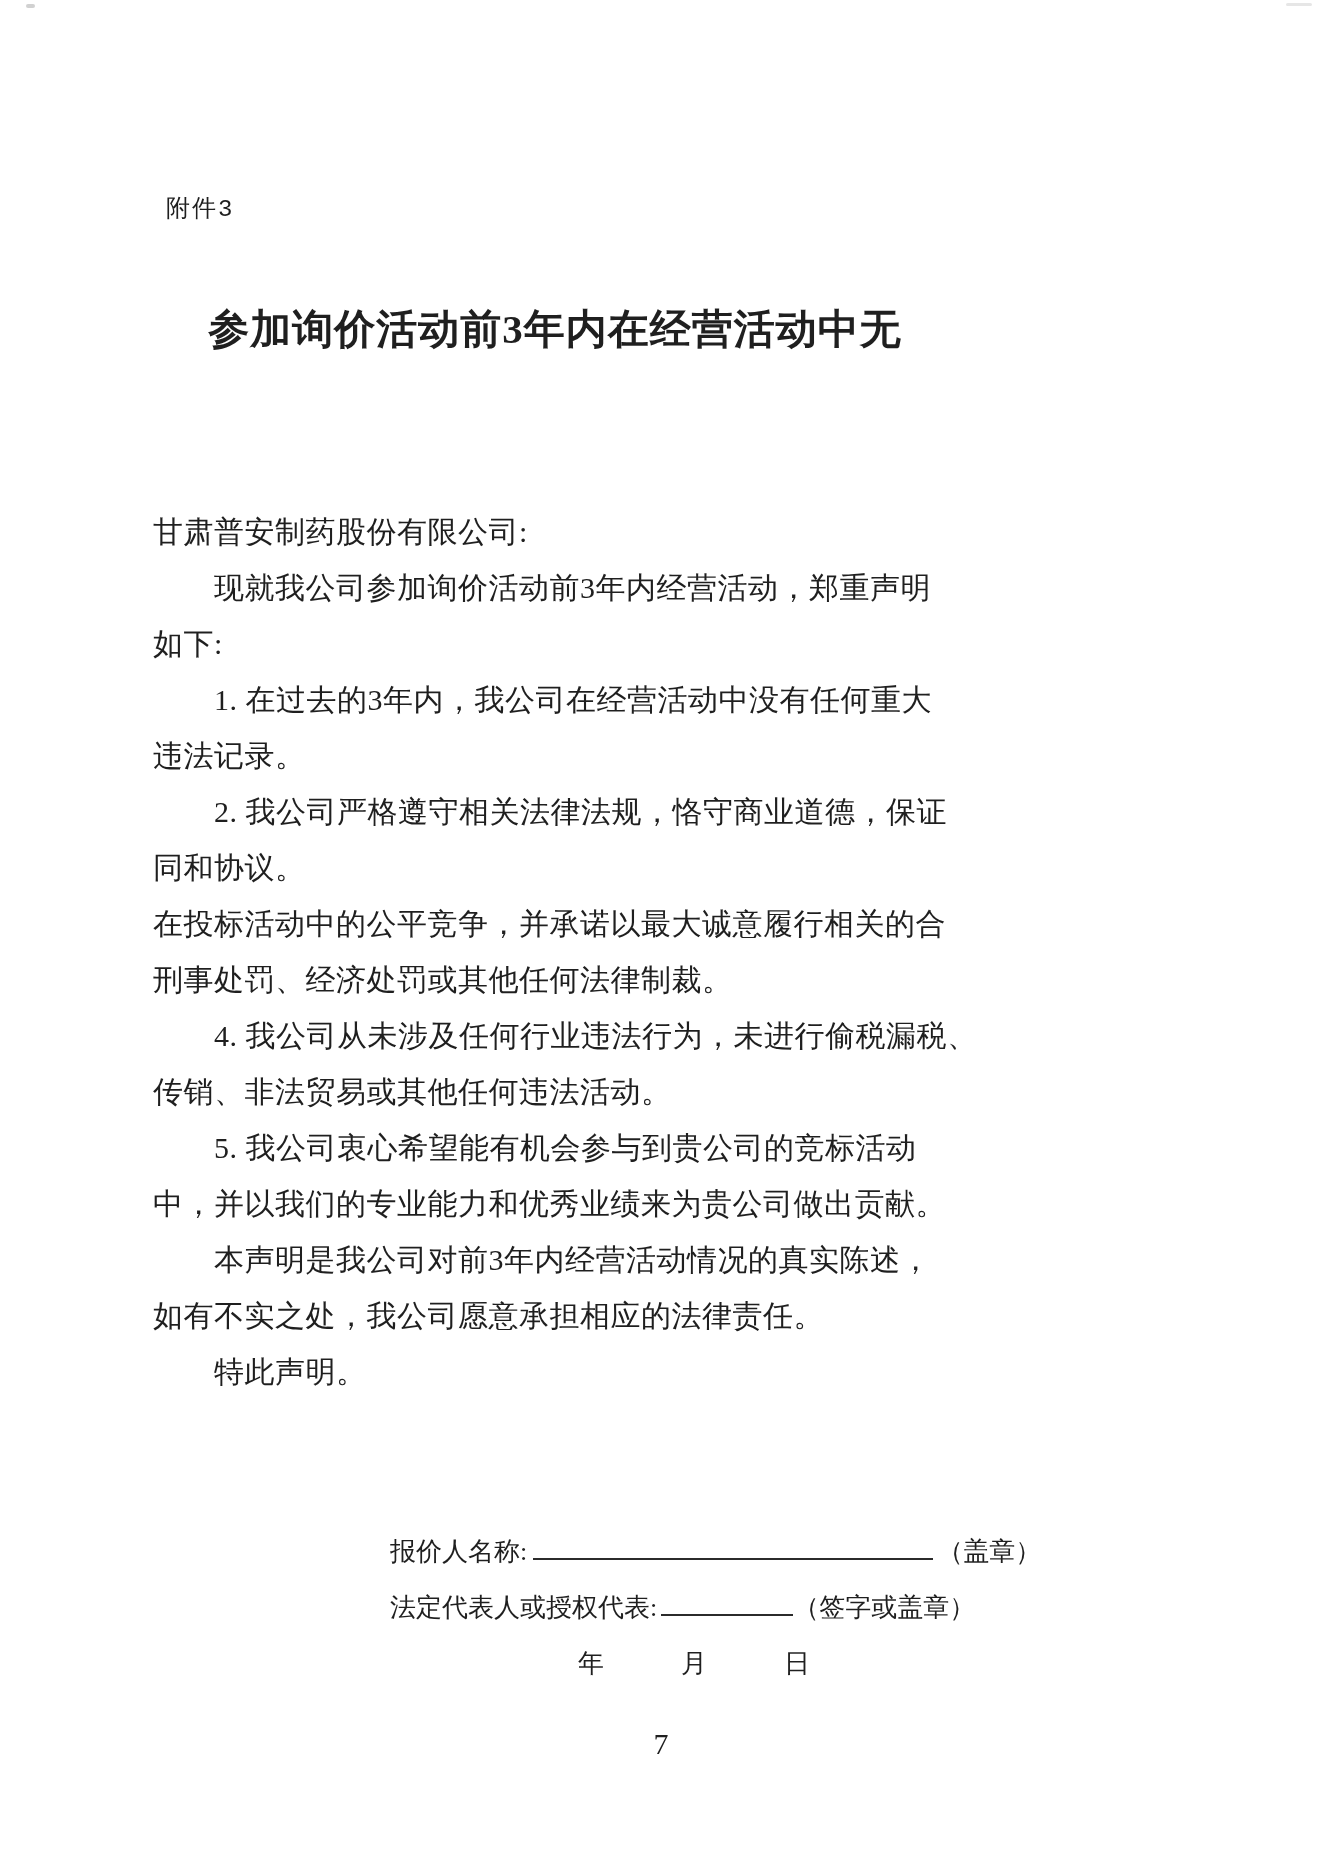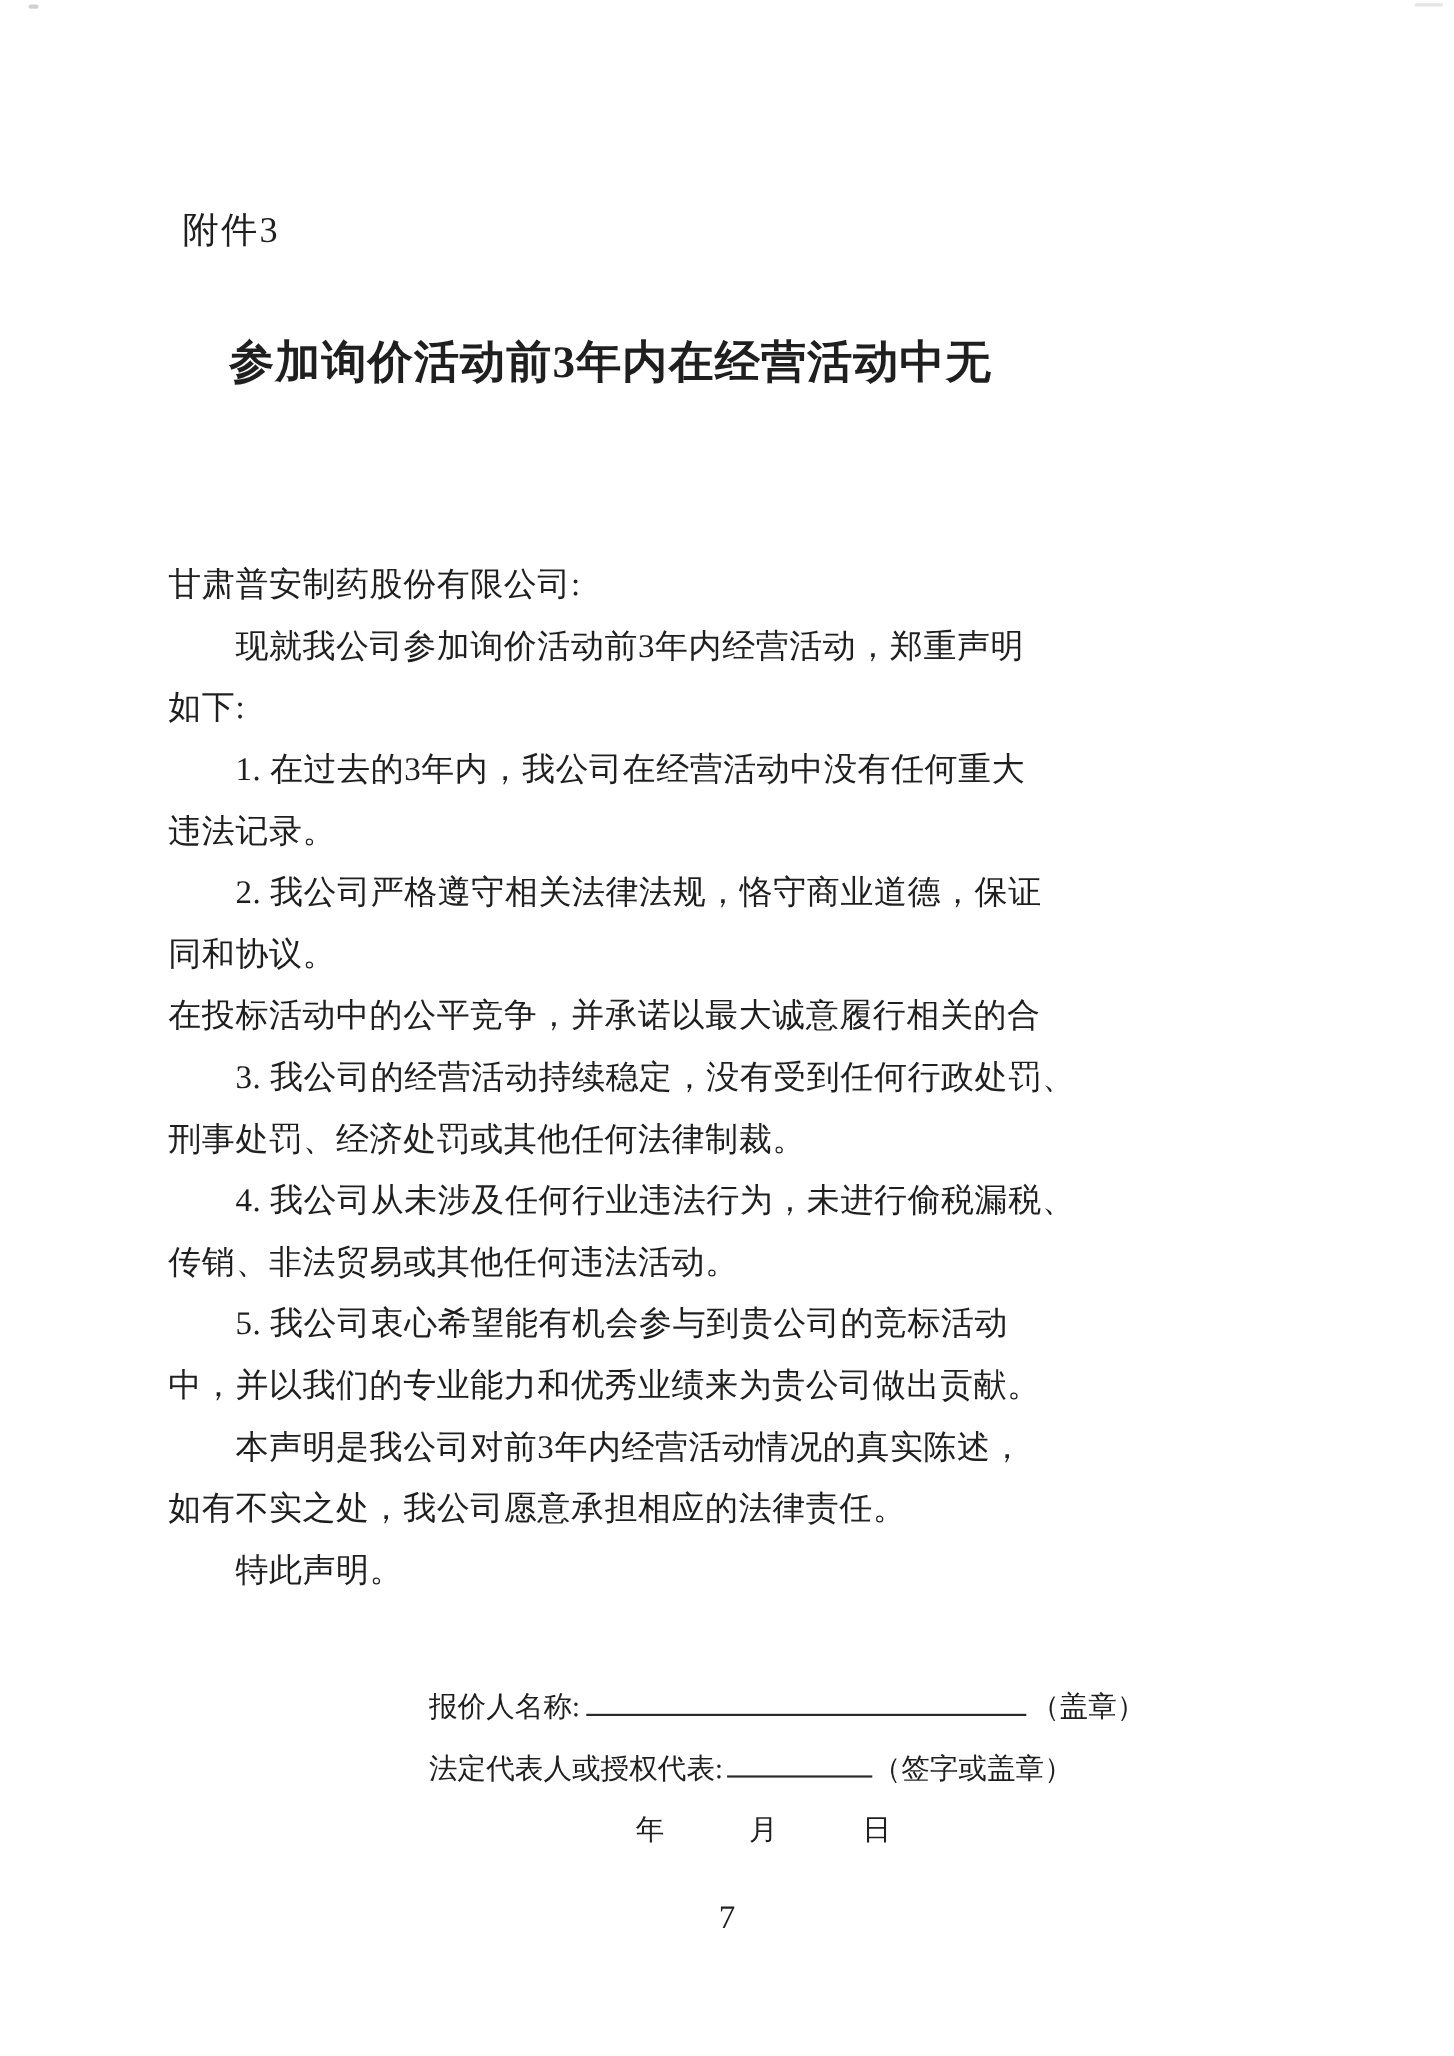--- a/index.html
+++ b/index.html
@@ -16,21 +16,21 @@
     color:var(--ink);
     font-family:"Liberation Serif","DejaVu Serif",serif;
     overflow:hidden;
   }
   .speck{position:absolute;background:#9a9a9a;opacity:.45;border-radius:2px;}
   .speck-a{left:26px;top:4px;width:9px;height:4px;}
   .speck-b{left:1286px;top:3px;width:26px;height:3px;opacity:.25;}
 
   .attachment-label{
     position:absolute;left:166px;top:190px;
-    font-size:33px;line-height:40px;letter-spacing:2px;
+    font-size:24px;line-height:40px;letter-spacing:2px;font-family:Liberation Mono, monospace;
   }
   .doc-title{
     position:absolute;left:150px;top:300px;width:810px;
     text-align:center;font-weight:bold;
     font-size:41px;line-height:58px;letter-spacing:1px;
   }
   .body-block{
     position:absolute;left:153px;top:504px;width:830px;
   }
   .body-line{
@@ -74,21 +74,20 @@
 
   <div class="body-block">
       <div class="body-line">甘肃普安制药股份有限公司:</div>
       <div class="body-line">　　现就我公司参加询价活动前3年内经营活动，郑重声明</div>
       <div class="body-line">如下:</div>
       <div class="body-line">　　1. 在过去的3年内，我公司在经营活动中没有任何重大</div>
       <div class="body-line">违法记录。</div>
       <div class="body-line">　　2. 我公司严格遵守相关法律法规，恪守商业道德，保证</div>
       <div class="body-line">同和协议。</div>
       <div class="body-line">在投标活动中的公平竞争，并承诺以最大诚意履行相关的合</div>
-      <div class="body-line">　　3. 我公司的经营活动持续稳定，没有受到任何行政处罚、</div>
       <div class="body-line">刑事处罚、经济处罚或其他任何法律制裁。</div>
       <div class="body-line">　　4. 我公司从未涉及任何行业违法行为，未进行偷税漏税、</div>
       <div class="body-line">传销、非法贸易或其他任何违法活动。</div>
       <div class="body-line">　　5. 我公司衷心希望能有机会参与到贵公司的竞标活动</div>
       <div class="body-line">中，并以我们的专业能力和优秀业绩来为贵公司做出贡献。</div>
       <div class="body-line">　　本声明是我公司对前3年内经营活动情况的真实陈述，</div>
       <div class="body-line">如有不实之处，我公司愿意承担相应的法律责任。</div>
       <div class="body-line">　　特此声明。</div>
     </div>
 

